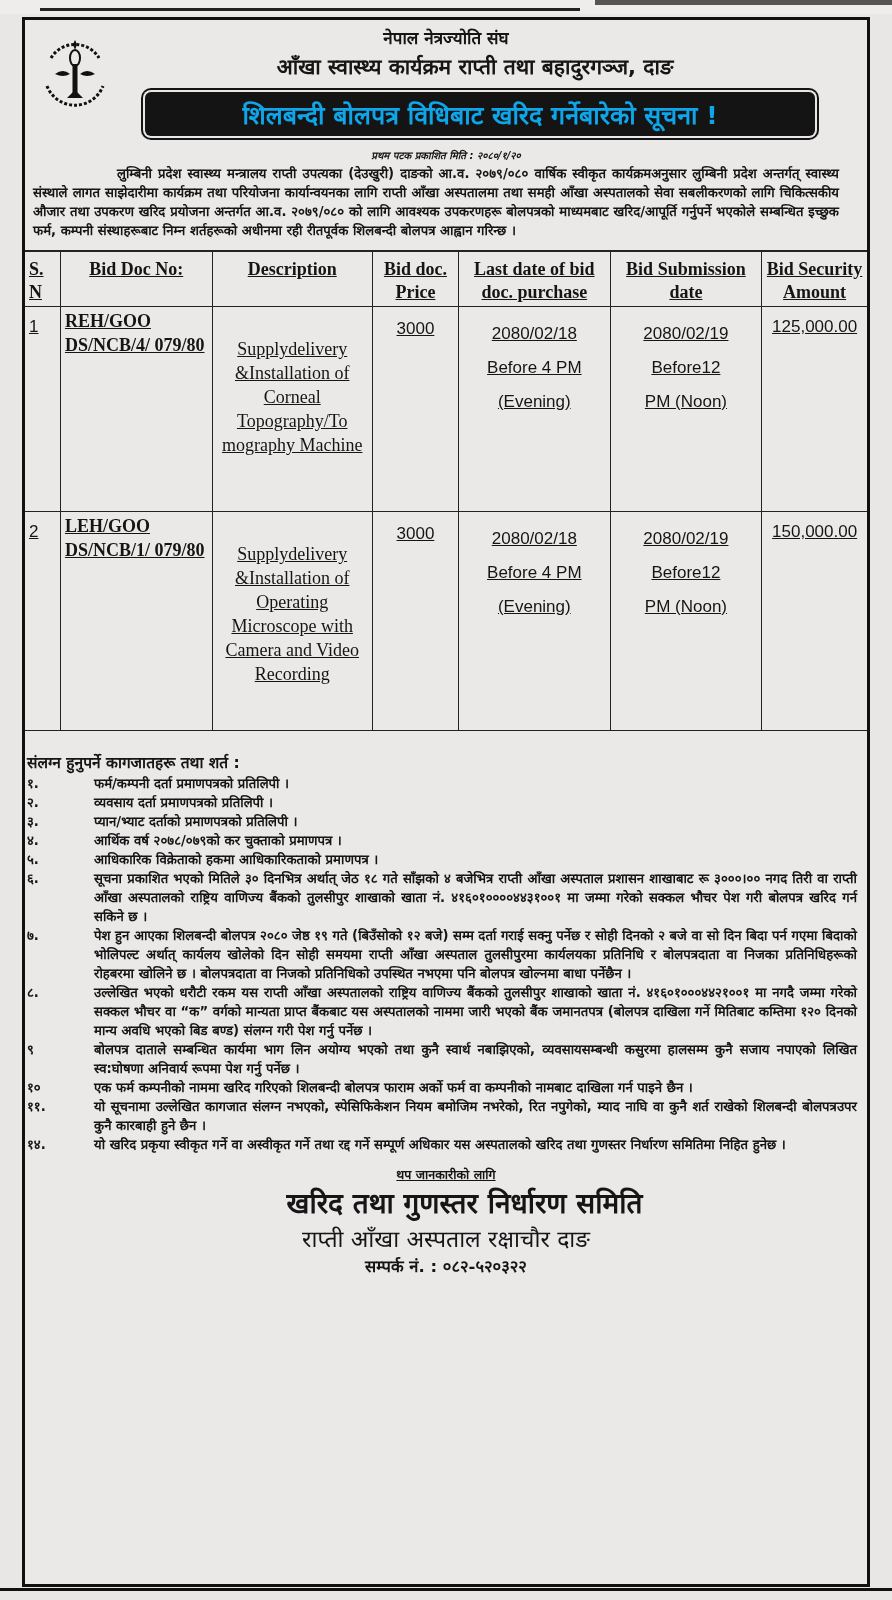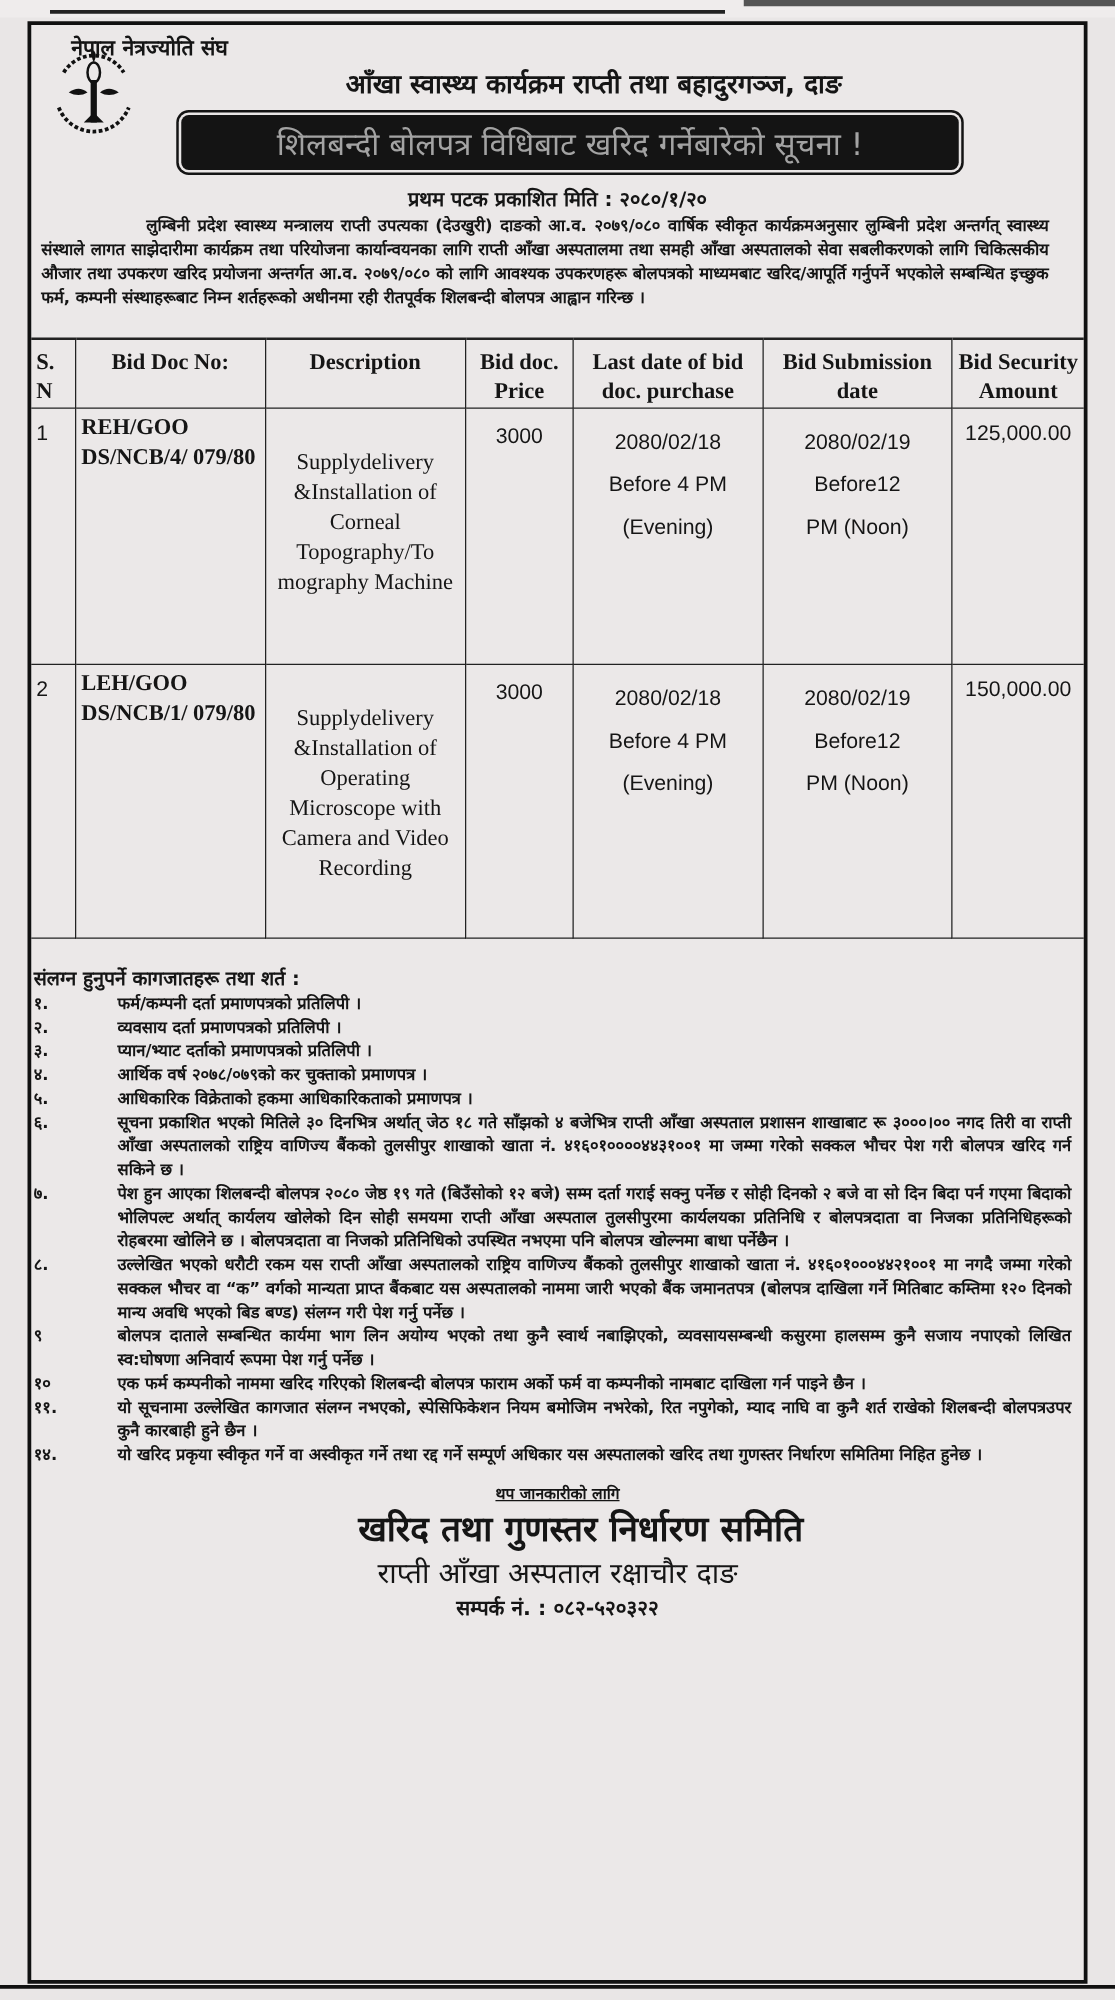--- a/index.html
+++ b/index.html
@@ -20,46 +20,47 @@
     position:absolute; left:22px; top:17px; width:848px; height:1570px;
     border:3px solid #111; border-top-width:3px;
     box-sizing:border-box;
     background:#ebe8e8;
   }
   .header { position:relative; height:122px; }
   .logo {
     position:absolute; left:12px; top:8px; width:76px; height:84px;
   }
   .org1 {
-    position:absolute; left:0; right:0; top:6px; text-align:left;
-    font-family:"DejaVu Sans", sans-serif; font-weight:bold; font-size:17px;margin-left:32px;
+    position:absolute; left:0; right:0; top:6px; text-align:center;
+    font-family:"DejaVu Sans", sans-serif; font-weight:bold; font-size:17px;
   }
   .org2 {
     position:absolute; left:90px; right:32px; top:32px; text-align:center;
     font-family:"DejaVu Sans", sans-serif; font-weight:bold; font-size:21px;
   }
   .title-box {
-    position:absolute; left:120px; top:72px; width:622px; height:44px;
-    background:#141414; color:#a3a3a3; border-radius:6px;
+    position:absolute; left:120px; top:72px; width:670px; height:44px;
+    background:#141414; color:#0ea5e9; border-radius:6px;
     display:flex; align-items:center; justify-content:center;
-    font-family:"DejaVu Sans", sans-serif; font-weight:normal; font-size:25px;
+    font-family:"DejaVu Sans", sans-serif; font-weight:bold; font-size:25px;
     box-shadow: 0 0 0 2px #e9e6e6, 0 0 0 4px #141414;
   }
   .pubdate {
     text-align:center; font-family:"DejaVu Sans", sans-serif; font-weight:bold;
-    font-size:16px; margin-top:6px;
+    font-style:italic; font-size:10px; margin-top:6px;
   }
   .intro {
     font-family:"DejaVu Sans", sans-serif; font-weight:bold; font-size:13.2px;
     line-height:19px; text-align:justify; padding:0 28px 0 8px; margin-top:2px;
   }
   .intro p { margin:0; text-indent:84px; }
   table.bids {
-    width:100%; border-collapse:collapse; margin-top:22px;
+    width:100%; border-collapse:collapse; margin-top:10px;
     font-family:"Liberation Serif", serif;
+    text-decoration:underline;
   }
   table.bids th, table.bids td {
     border:1.5px solid #222; vertical-align:top; padding:2px 4px;
   }
   table.bids tr:first-child th { border-top:2px solid #222; }
   table.bids th:first-child, table.bids td:first-child { border-left:none; }
   table.bids th:last-child, table.bids td:last-child { border-right:none; }
   table.bids th {
     font-weight:bold; font-size:18px; line-height:23px; text-align:center; padding-top:6px;
   }

